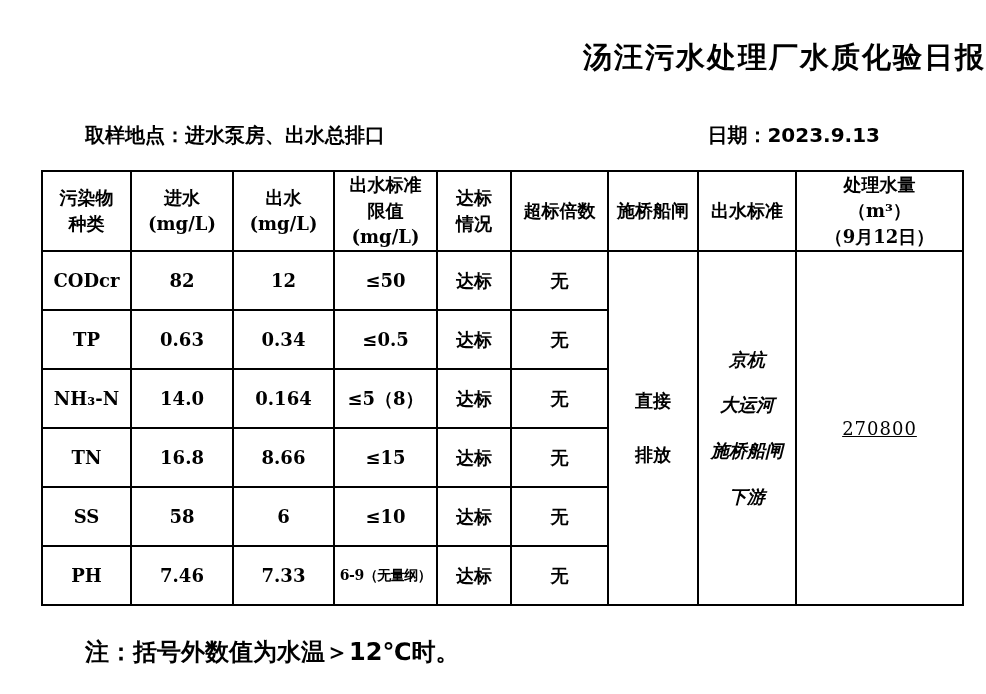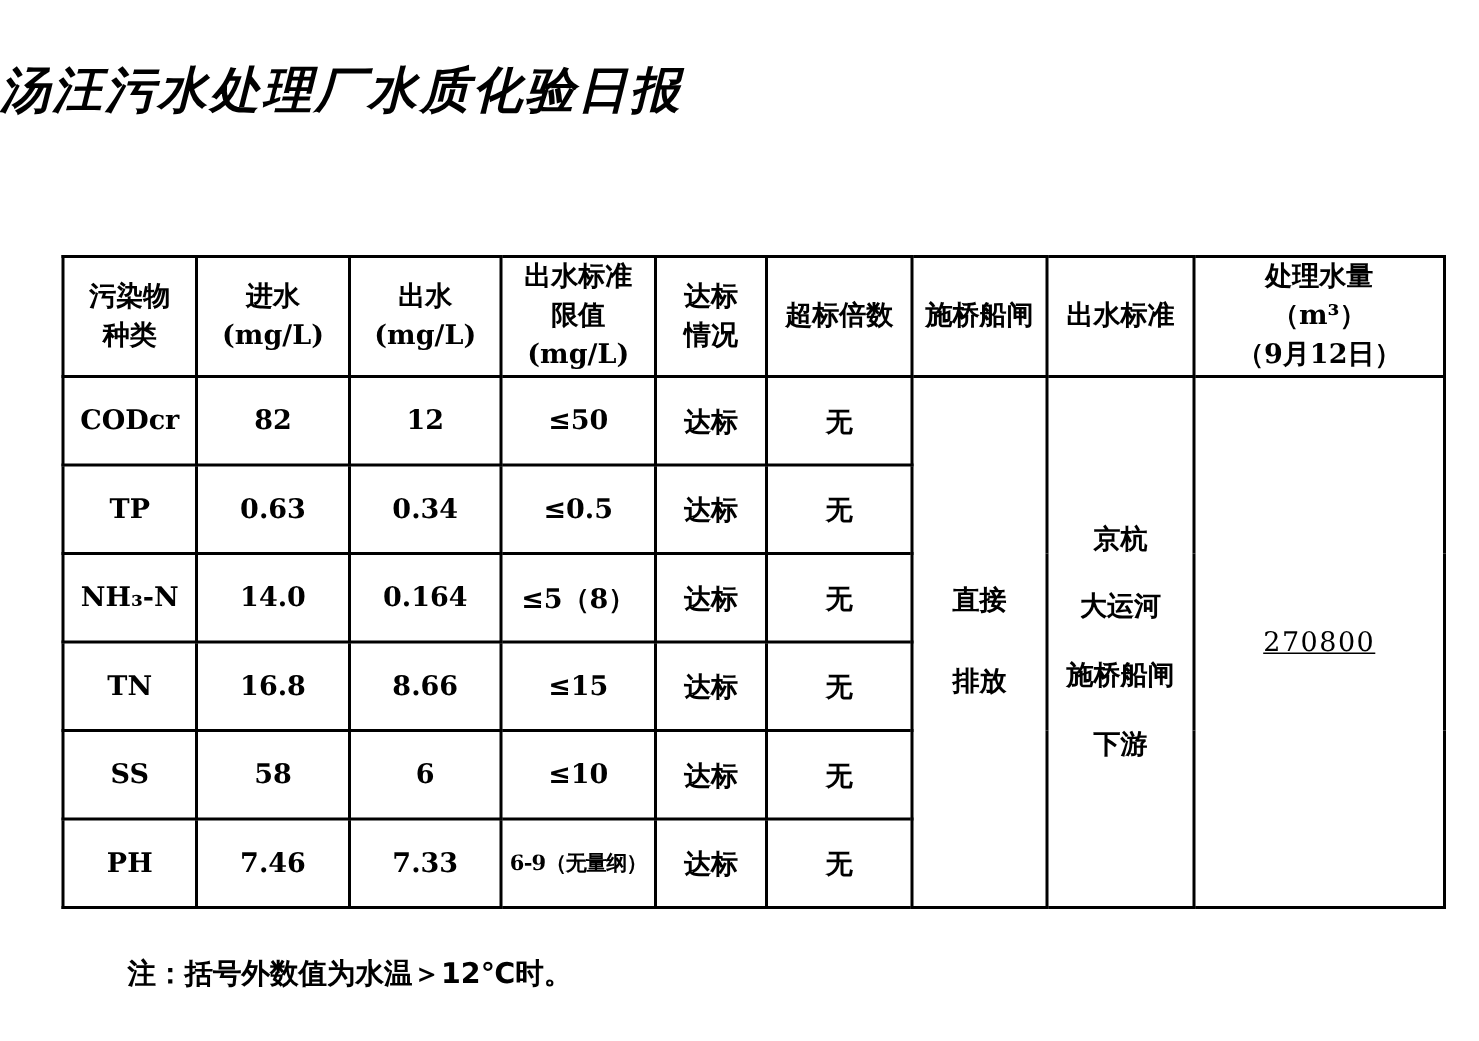--- a/index.html
+++ b/index.html
@@ -6,26 +6,25 @@
   html, body { background: #ffffff; }
   body {
     width: 986px;
     height: 694px;
     position: relative;
     font-family: "DejaVu Sans", "Liberation Sans", sans-serif;
     color: #000000;
     overflow: hidden;
   }
   .page-title {
-    text-align: left;
+    text-align: right;
     margin-top: 38px;
-    font-size: 33px;
+    font-size: 29px;
     font-weight: 700;
     letter-spacing: 2px;
-    font-style: italic;
   }
   .meta-row {
     display: flex;
     justify-content: space-between;
     align-items: flex-end;
     margin-top: 44px;
     padding-left: 85px;
     padding-right: 106px;
     font-size: 20px;
     font-weight: 700;
@@ -52,42 +51,44 @@
   tr.header-row th {
     font-size: 18px;
     line-height: 1.45;
     font-weight: 700;
   }
   tr.data-row { height: 59px; }
   tr.data-row td { font-size: 18px; }
   td.col-limit { font-size: 17px; }
   tr.row-5 td.col-limit { font-size: 14px; letter-spacing: -0.5px; margin-left: 24px; }
   td.cell-mode { font-size: 19px; line-height: 3.0; }
-  td.cell-dest { font-size: 19px; line-height: 2.55; }
+  td.cell-dest { font-size: 19px; line-height: 2.55; font-style: italic; }
   td.cell-volume {
     font-size: 29px;
     font-weight: 400;
     letter-spacing: 1px;
     font-family: "DejaVu Serif", "Liberation Serif", serif;
     text-decoration: underline;
   }
   .footnote {
     position: absolute;
     left: 85px;
     top: 636px;
-    font-size: 19px;
+    font-size: 24px;
     font-weight: 700;
   }
 </style>
 </head>
 <body>
 
 <div class="page-title">汤汪污水处理厂水质化验日报</div>
 
 <div class="meta-row">
+  <span>取样地点：进水泵房、出水总排口</span>
+  <span>日期：2023.9.13</span>
 </div>
 
 <table class="report">
   <colgroup>
     <col style="width:89px">
       <col style="width:102px">
       <col style="width:101px">
     <col style="width:103px">
       <col style="width:74px">
       <col style="width:97px">

